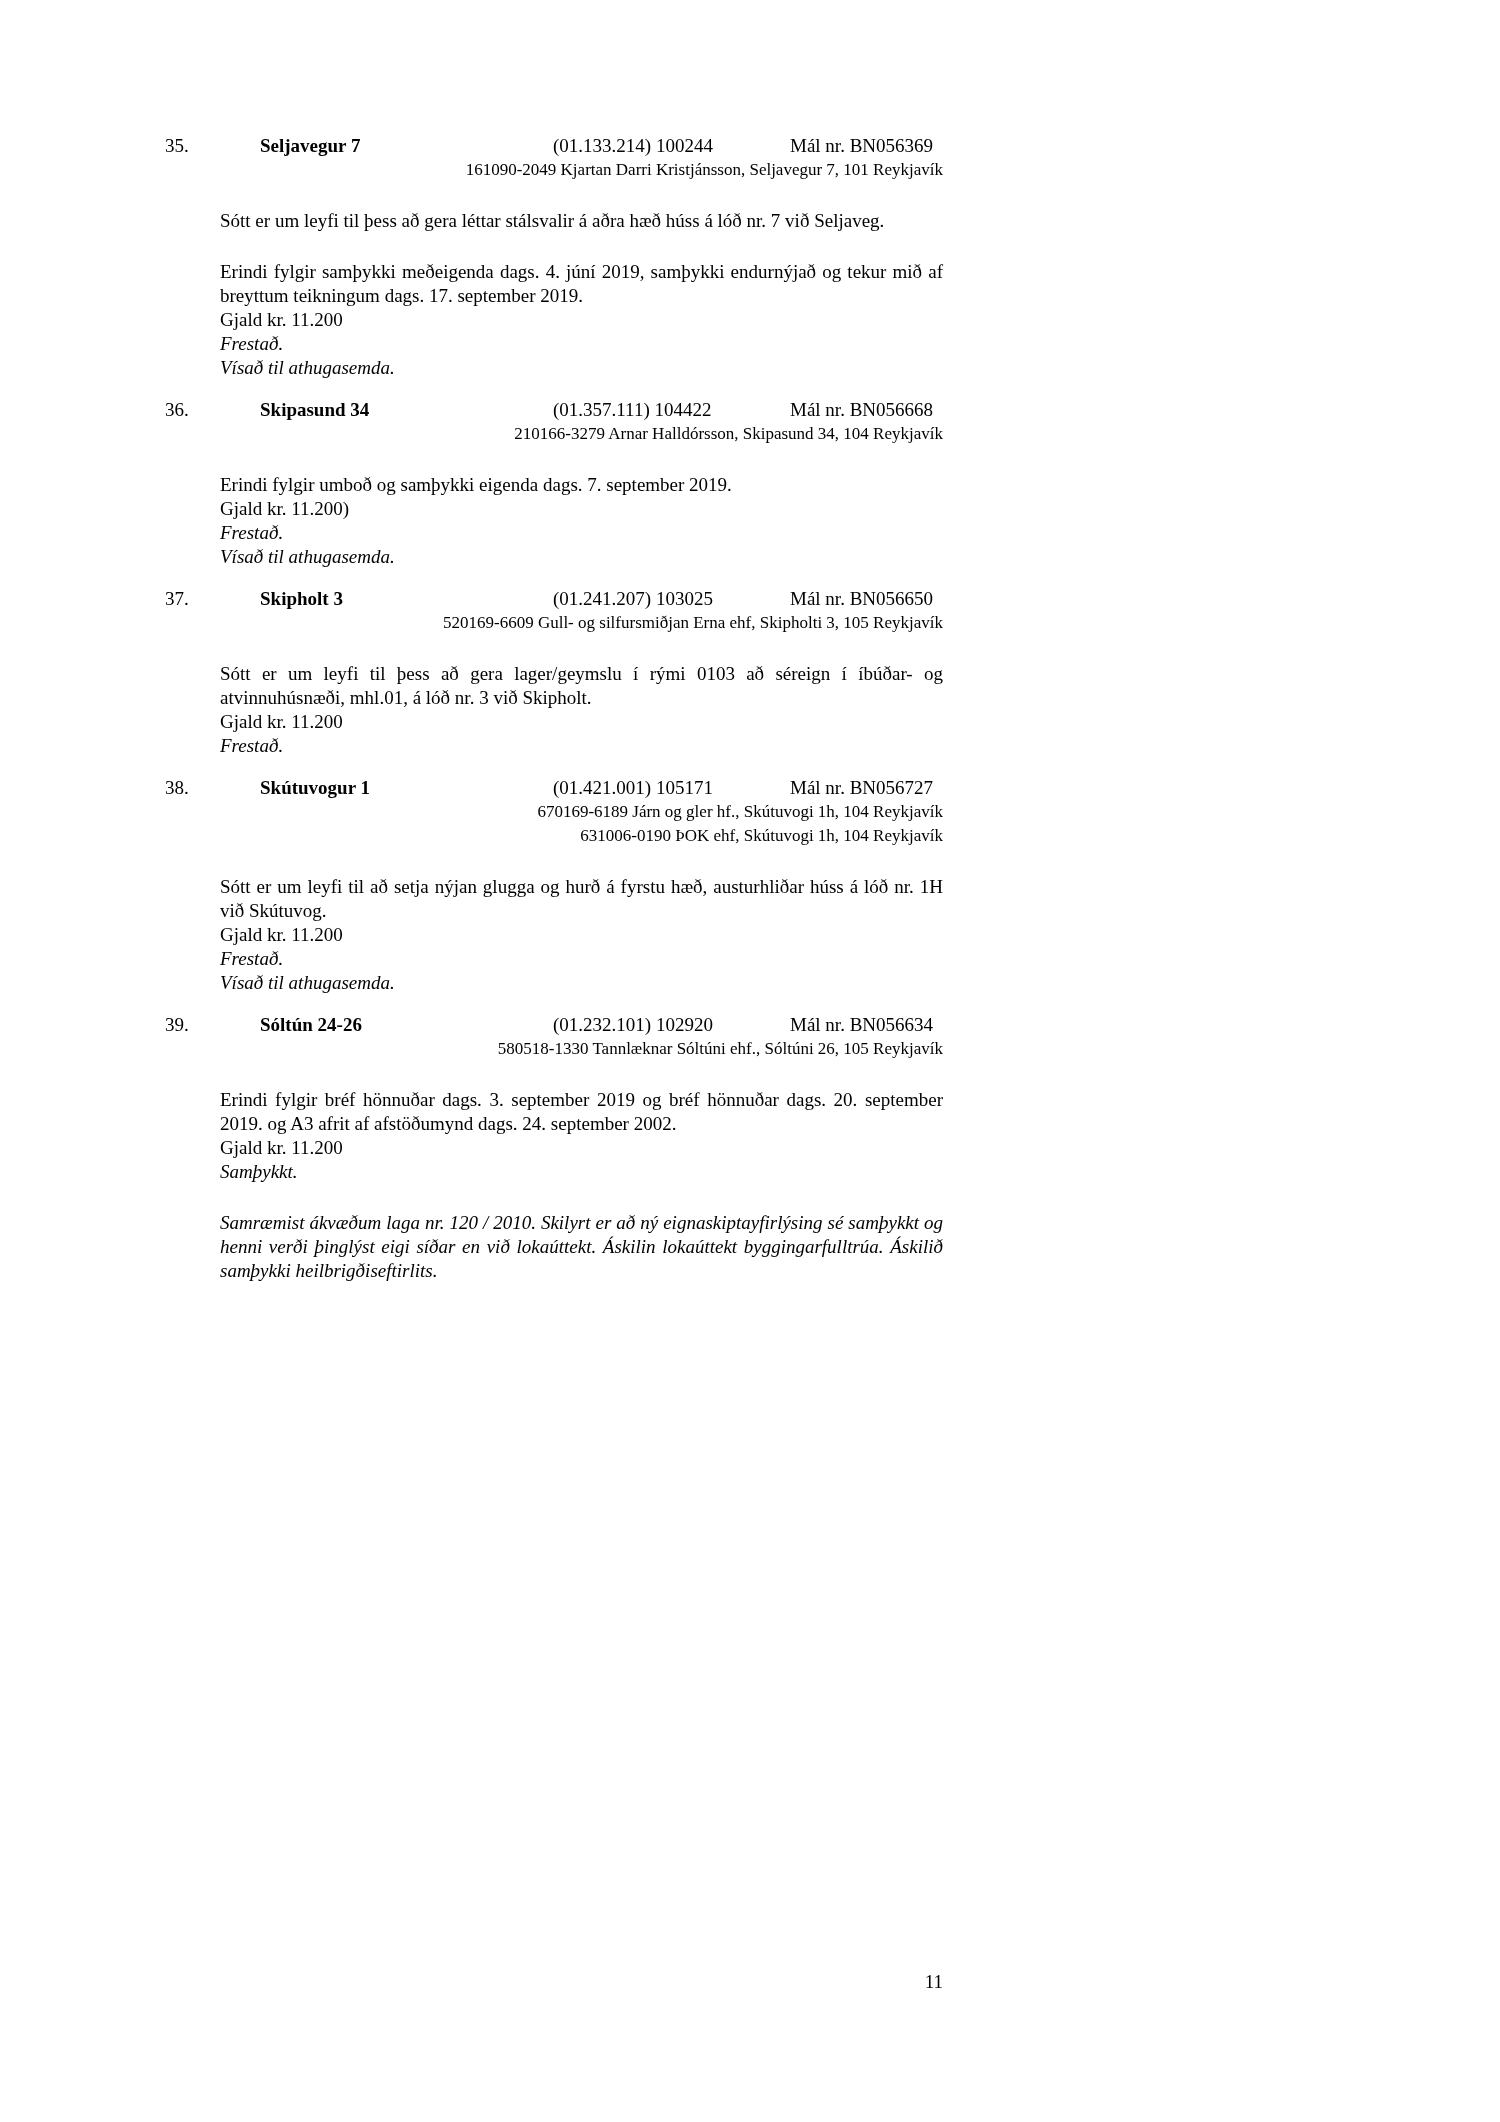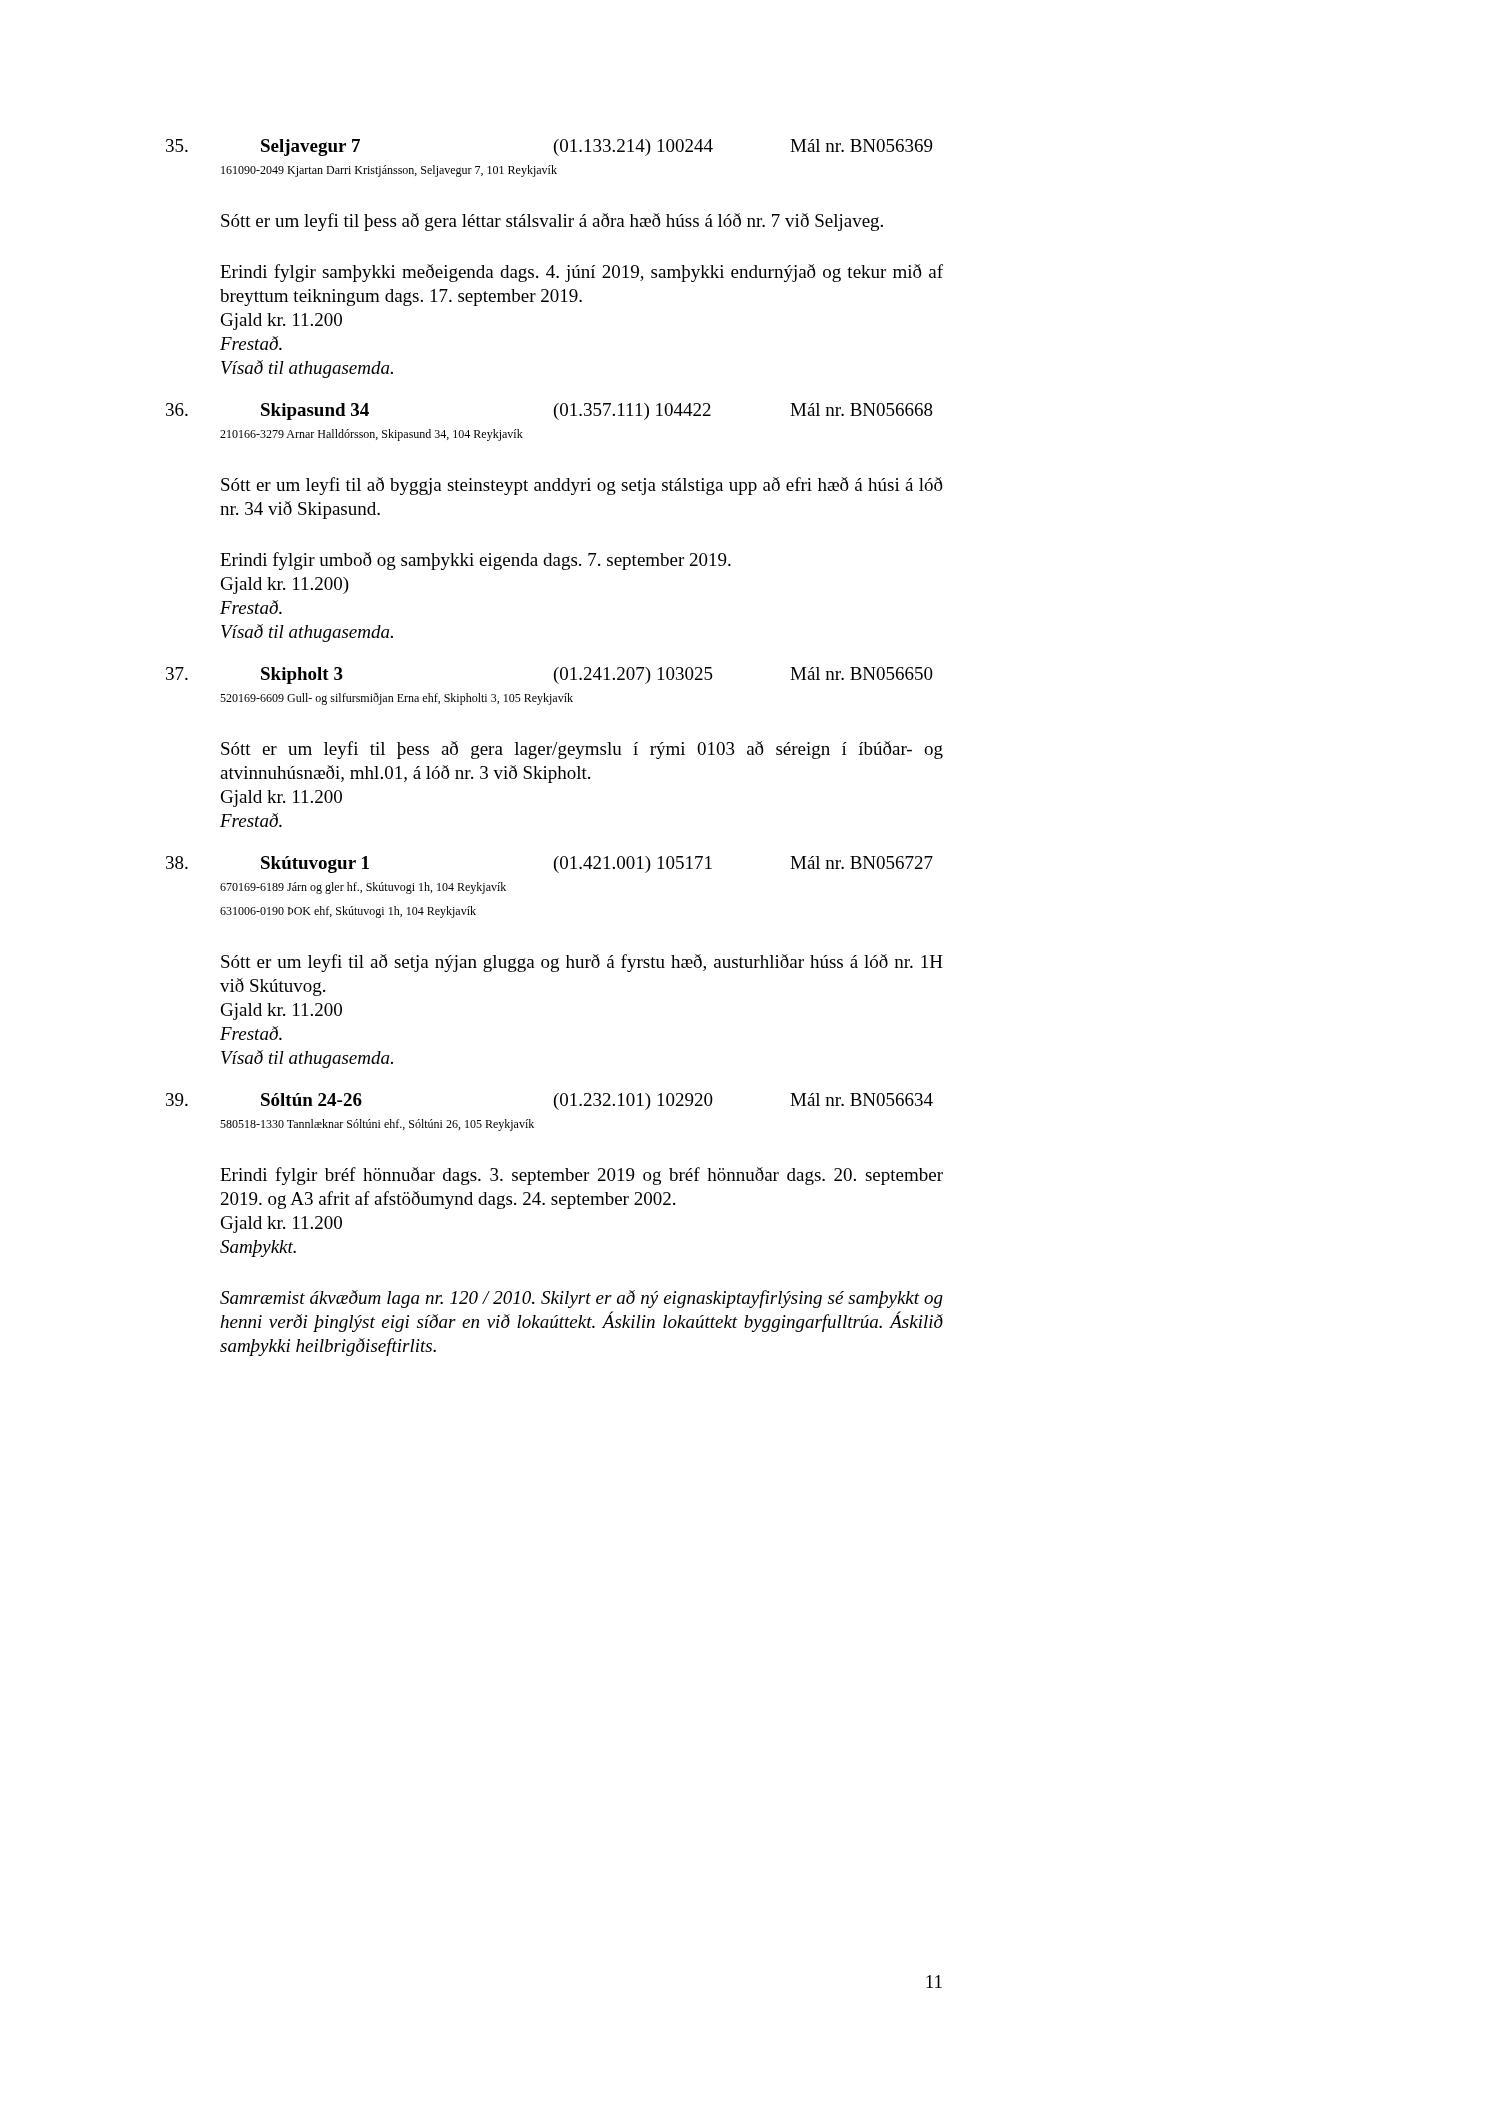--- a/index.html
+++ b/index.html
@@ -31,21 +31,21 @@
     font-size: 19px;
     line-height: 24px;
   }
   .item-title { font-weight: 700; margin-left: 40px; }
   .item-body { margin-left: 55px; }
   .line {
     margin: 0;
     font-size: 19px;
     line-height: 24px;
   }
-  .reg { font-size: 12px; }
+  .reg { font-size: 17px; text-align: right; }
   .just { text-align: justify; margin-top: 27px; }
   .ital { font-style: italic; }
   .page-number {
     position: absolute;
     left: 165px;
     top: 1970px;
     width: 778px;
     text-align: right;
     font-size: 19px;
     line-height: 24px;
@@ -76,21 +76,20 @@
 
     <section class="item">
       <div class="item-header">
         <span class="item-num">36.</span>
         <span class="item-title">Skipasund 34</span>
         <span class="item-code">(01.357.111) 104422</span>
         <span class="item-case">Mál nr. BN056668</span>
       </div>
       <div class="item-body">
         <p class="line reg">210166-3279 Arnar Halldórsson, Skipasund 34, 104 Reykjavík</p>
-        <p class="line just">Sótt er um leyfi til að byggja steinsteypt anddyri og setja stálstiga upp að efri hæð á húsi á lóð nr. 34 við Skipasund.</p>
         <p class="line just">Erindi fylgir umboð og samþykki eigenda dags. 7. september 2019.</p>
         <p class="line">Gjald kr. 11.200)</p>
         <p class="line ital">Frestað.</p>
         <p class="line ital">Vísað til athugasemda.</p>
       </div>
     </section>
 
     <section class="item">
       <div class="item-header">
         <span class="item-num">37.</span>

